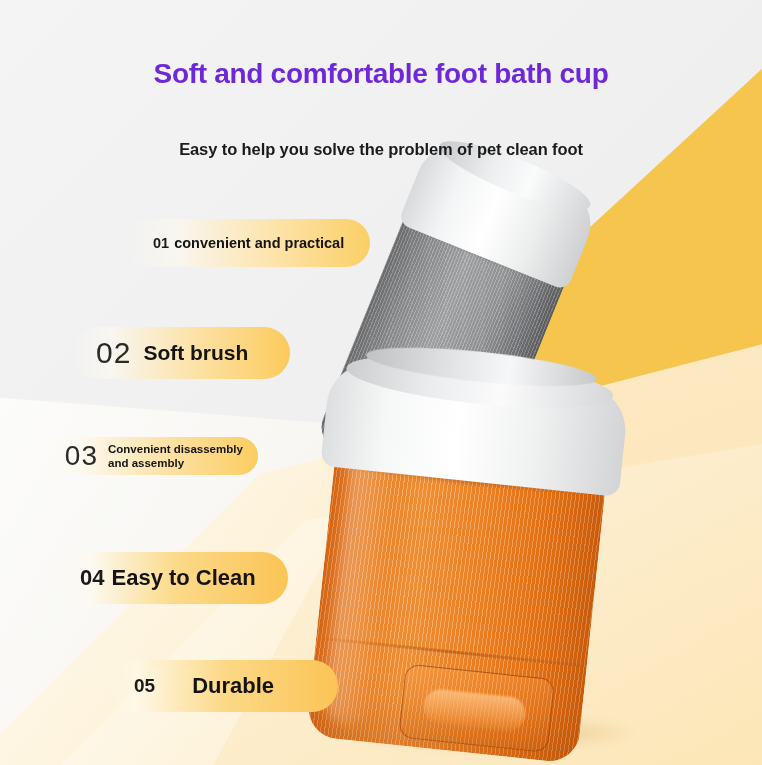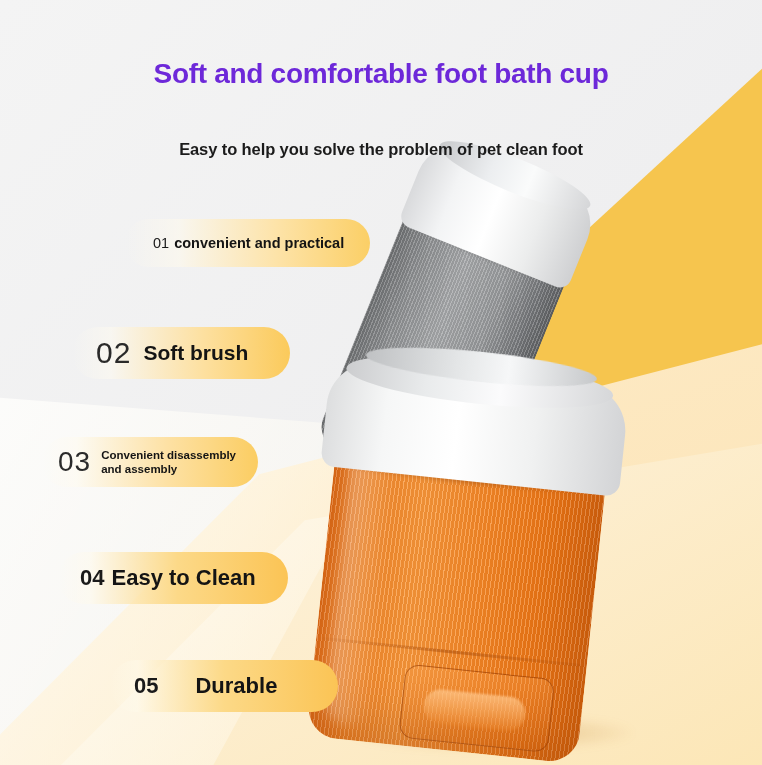--- a/index.html
+++ b/index.html
@@ -75,54 +75,55 @@
     color:#141414;
     font-weight:bold;
     white-space:nowrap;
   }
 
   #pill-1{
     left:125px;top:219px;width:245px;height:48px;
     background:linear-gradient(90deg,rgba(255,255,255,0) 0%,rgba(255,250,236,.55) 22%,#fde3a8 62%,#fbcf66 100%);
     padding-left:28px;
   }
-  #pill-1 .num{font-size:14.5px;font-weight:normal;margin-right:5px;}
+  #pill-1 .num{font-size:14.5px;font-weight:bold;margin-right:5px;}
   #pill-1 .lbl{font-size:14.5px;}
 
   #pill-2{
     left:72px;top:327px;width:218px;height:52px;
     background:linear-gradient(90deg,rgba(255,255,255,0) 0%,rgba(255,251,239,.5) 18%,#fde0a0 60%,#fbca5b 100%);
     padding-left:24px;
   }
   #pill-2 .num{font-size:30px;font-weight:300;margin-right:12px;letter-spacing:1px;color:#2a2a2a;}
   #pill-2 .lbl{font-size:21px;}
 
   #pill-3{
-    left:42px;top:437px;width:216px;height:50px;
+    left:42px;top:437px;width:216px;height:38px;
     background:linear-gradient(90deg,rgba(255,255,255,0) 0%,rgba(255,251,238,.5) 16%,#fde1a4 58%,#fbcd62 100%);
     padding-left:16px;
+    justify-content:flex-end;
   }
   #pill-3 .num{font-size:28px;font-weight:300;margin-right:10px;letter-spacing:1px;color:#2a2a2a;}
   #pill-3 .lbl{font-size:11.5px;line-height:1.25;white-space:normal;max-width:150px;}
 
   #pill-4{
     left:58px;top:552px;width:230px;height:52px;
     background:linear-gradient(90deg,rgba(255,255,255,0) 0%,rgba(255,250,235,.5) 14%,#fcd988 52%,#fbc košice 100%);
     background:linear-gradient(90deg,rgba(255,255,255,0) 0%,rgba(255,250,235,.5) 14%,#fcd988 52%,#fbc455 100%);
     padding-left:22px;
   }
   #pill-4 .num{font-size:22px;font-weight:bold;margin-right:7px;text-align:right;}
   #pill-4 .lbl{font-size:22px;}
 
   #pill-5{
     left:110px;top:660px;width:228px;height:52px;
     background:linear-gradient(90deg,rgba(255,255,255,0) 0%,rgba(255,250,234,.5) 12%,#fcd987 50%,#fbc455 100%);
     padding-left:24px;
   }
-  #pill-5 .num{font-size:22px;font-weight:bold;margin-right:7px;}
+  #pill-5 .num{font-size:19px;font-weight:bold;margin-right:7px;}
   #pill-5 .lbl{font-size:22px;margin-left:30px;}
 
   
   .cup-gray{
     position:absolute;
     left:427px;top:168px;
     width:182px;height:330px;
     transform:rotate(22deg);
     transform-origin:50% 0%;
   }

